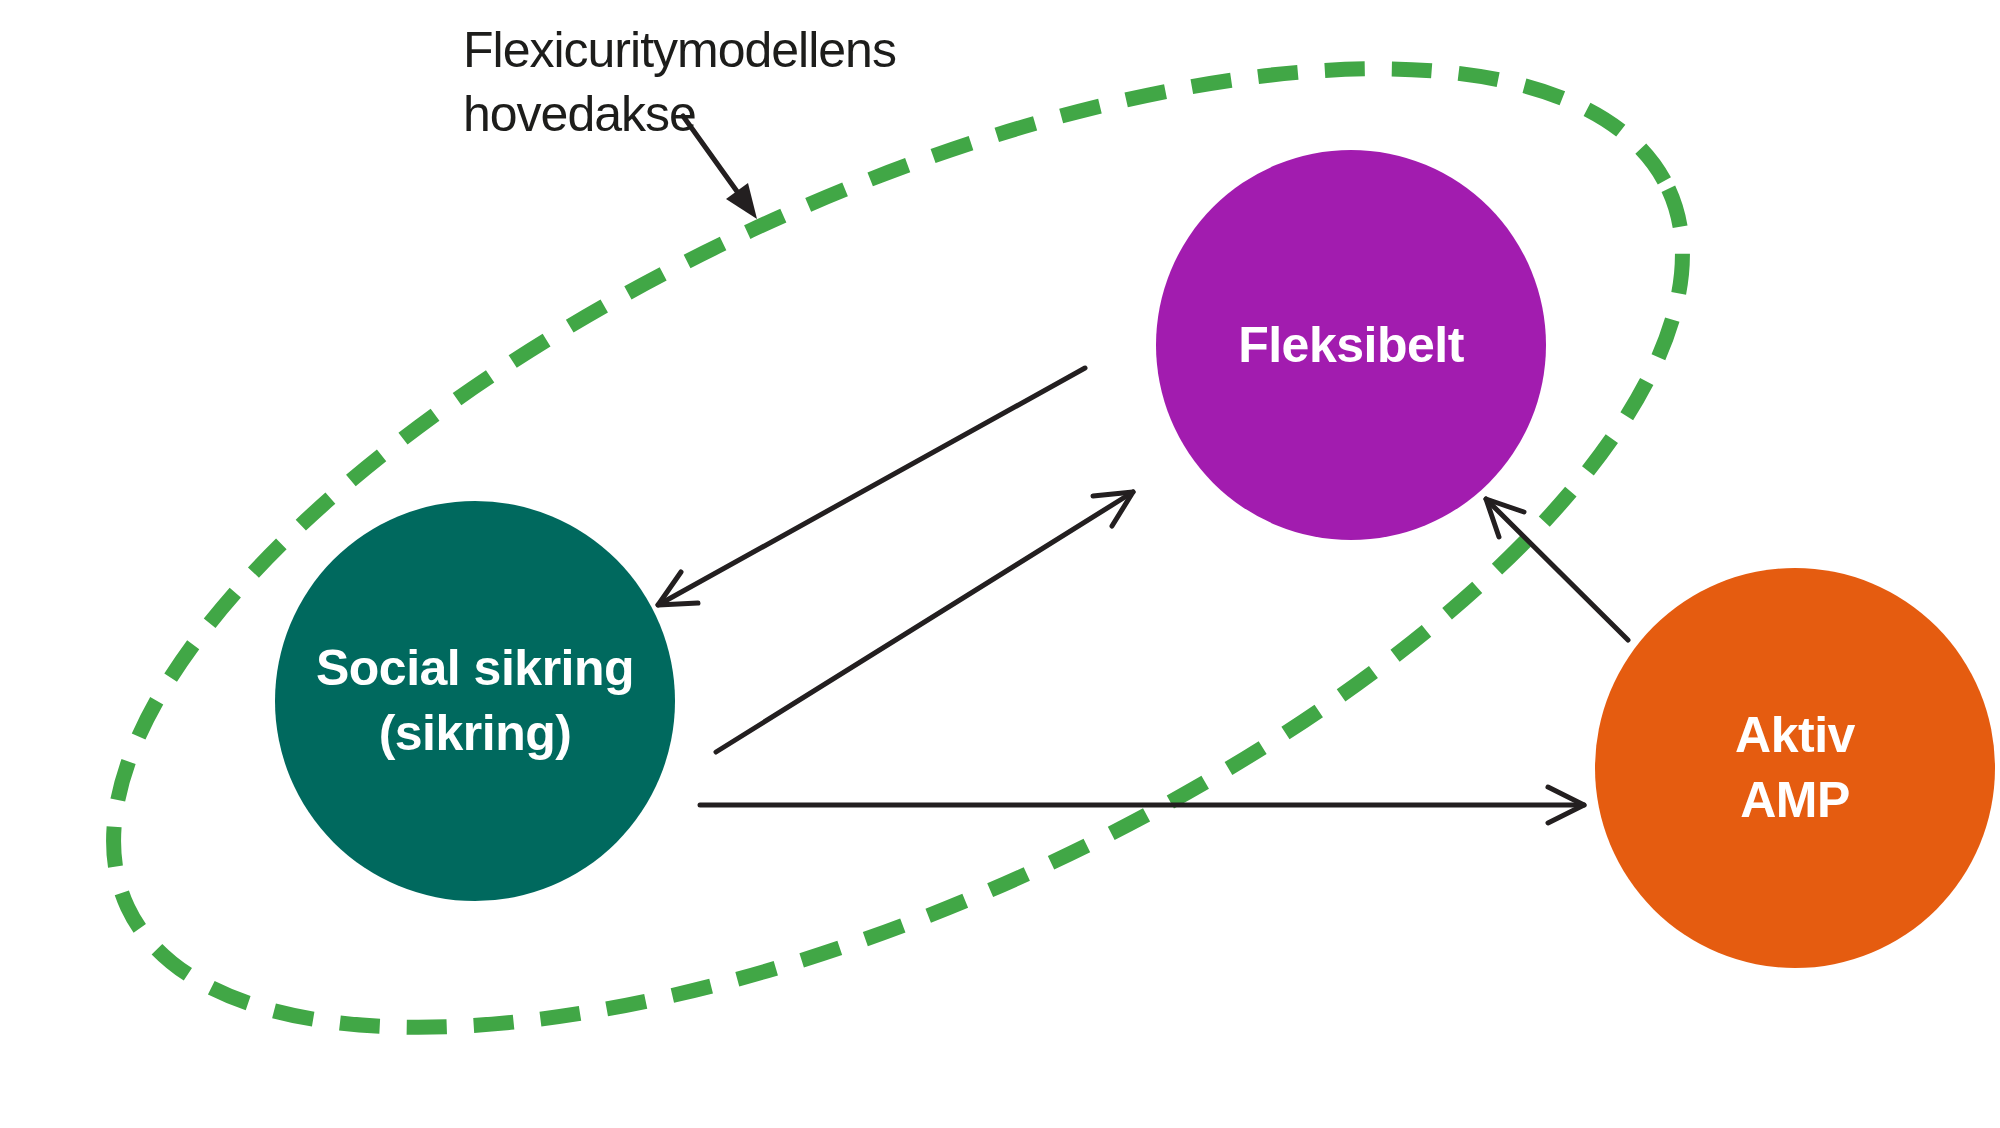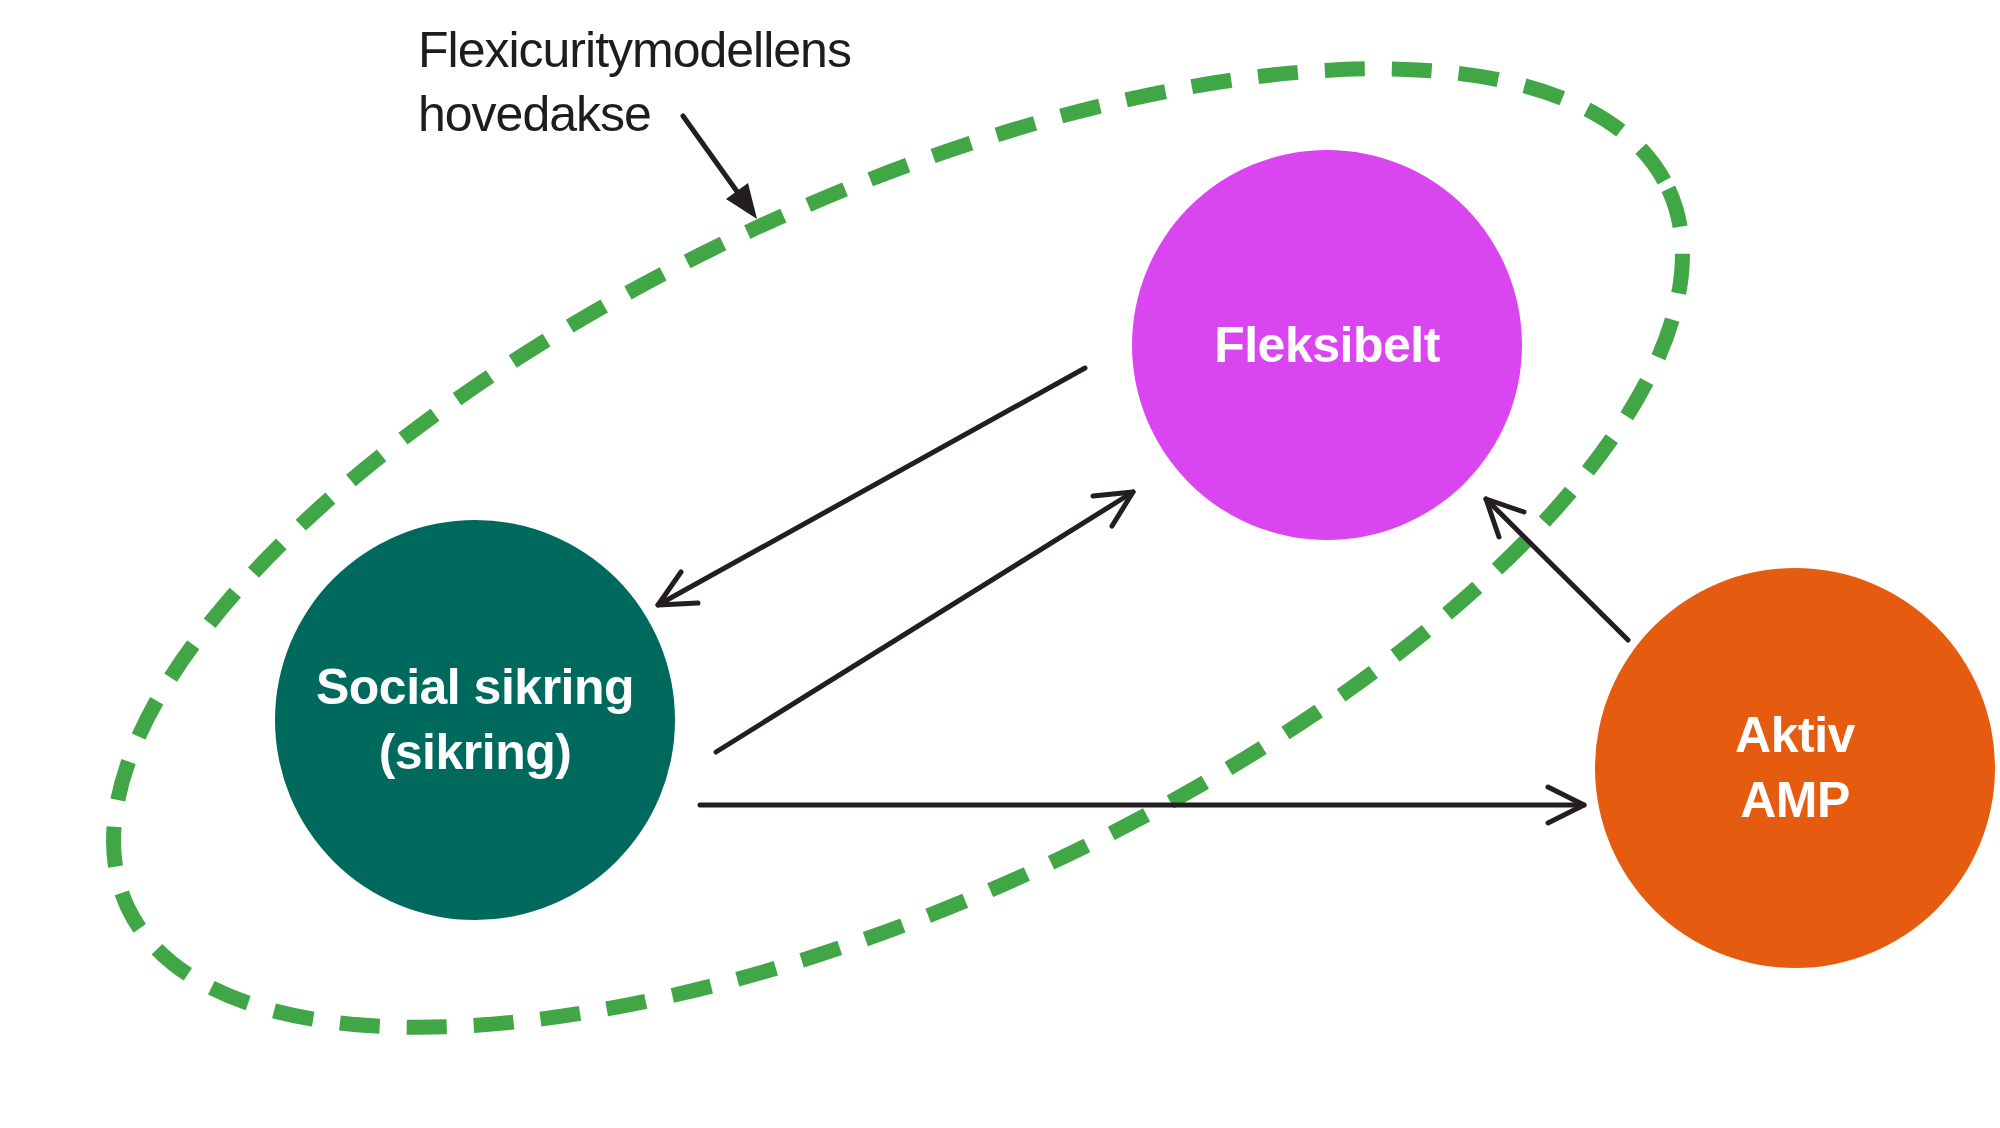--- a/index.html
+++ b/index.html
@@ -28,34 +28,34 @@
     align-items: center;
     justify-content: center;
     text-align: center;
     color: #ffffff;
     font-weight: bold;
     font-size: 50px;
     line-height: 1.3;
     letter-spacing: -0.5px;
   }
   .node span { display: block; white-space: nowrap; }
-  .node-green  { left: 1132px; top: 150px; width: 390px; height: 390px; background: #d946ef; }
-  .node-teal   { left: 275px;  top: 520px; width: 400px; height: 400px; background: #00695e; }
+  .node-green  { left: 1156px; top: 150px; width: 390px; height: 390px; background: #a21caf; }
+  .node-teal   { left: 275px;  top: 501px; width: 400px; height: 400px; background: #00695e; }
   .node-orange { left: 1595px; top: 568px; width: 400px; height: 400px; background: #e55c10; text-align: center; }
   .axis-label {
     position: absolute;
     left: 418px;
     top: 18px;
     color: #1d1d1b;
     font-size: 50px;
     font-weight: 500;
     line-height: 1.28;
     letter-spacing: -1px;
   }
-  .axis-label span { display: block; white-space: nowrap; }
+  .axis-label span { display: block; white-space: nowrap; margin-left: 45px; }
 </style>
 </head>
 <body>
 
 <div class="canvas">
 
   <svg class="layer" width="2000" height="1128" viewBox="0 0 2000 1128">
 
     <ellipse cx="898" cy="548" rx="850" ry="350" transform="rotate(-25 898 548)" fill="none" stroke="#41a746" stroke-width="15" stroke-dasharray="40 27"></ellipse>
 

